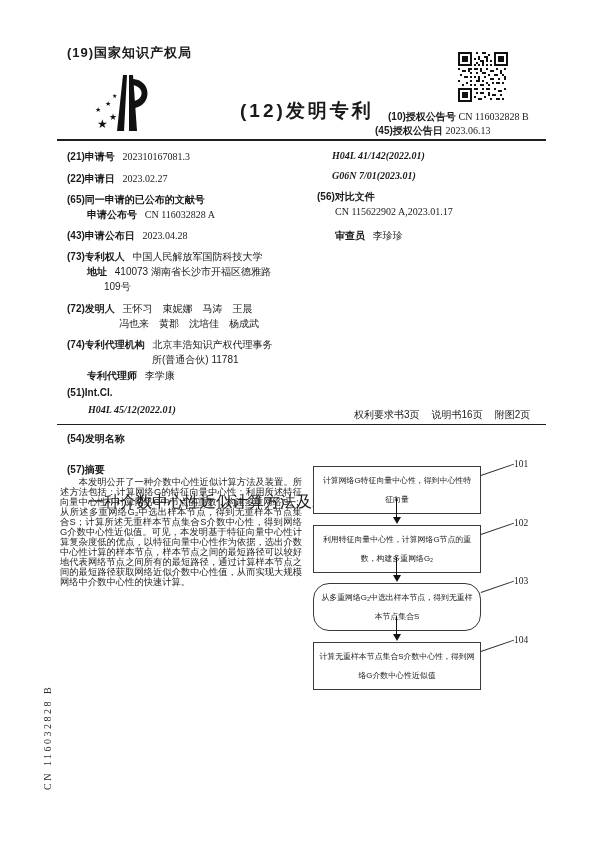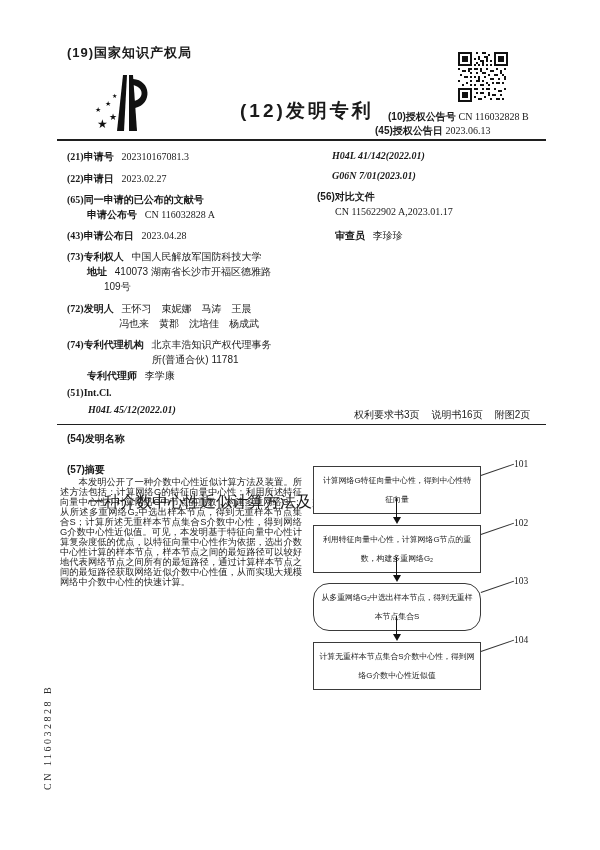--- a/index.html
+++ b/index.html
@@ -7,21 +7,21 @@
   .page {
     position:relative; width:600px; height:850px; margin:0 auto;
     background:#ffffff; color:#1a1a1a; overflow:hidden;
     font-family:"Liberation Sans","DejaVu Sans",sans-serif; font-size:10px;
   }
   .b { font-weight:bold; }
   .serif { font-family:"Liberation Serif","DejaVu Serif",serif; }
   .icode { font-family:"Liberation Serif","DejaVu Serif",serif; font-style:italic; font-weight:bold; }
   .abs { position:absolute; }
   .row { position:absolute; white-space:nowrap; }
-  .row .lab { font-weight:bold; margin-right:5px;font-family:Liberation Serif, serif; }
+  .row .lab { font-weight:bold; margin-right:5px; }
   .hr1 { position:absolute; left:57px; top:139px; width:489px; border-top:2px solid #1f1f1f; }
   .hr2 { position:absolute; left:57px; top:424px; width:489px; border-top:1.6px solid #1f1f1f; }
   .office { left:67px; top:44px; font-size:13px; letter-spacing:1px; }
   .doctype { left:240px; top:84px; font-size:19px; letter-spacing:3px;margin-top:14px; }
   .publine { white-space:nowrap; font-size:10px; }
   .abstract {
     left:60px; top:477px; width:242px; font-size:9.3px; line-height:10px;
     text-align:justify; text-indent:2em; color:#1c1c1c; white-space:normal;
   }
   .flow { left:300px; top:456px; width:248px; height:242px; }

